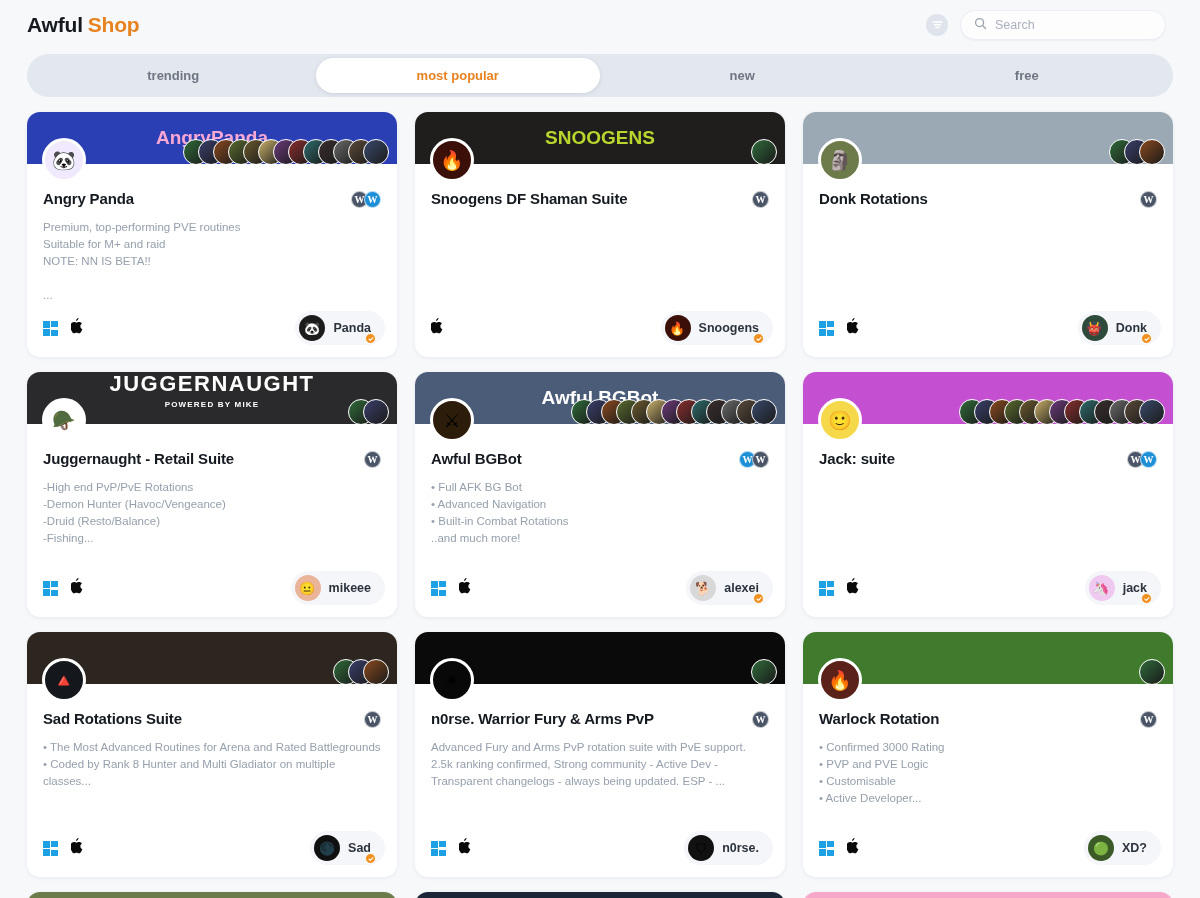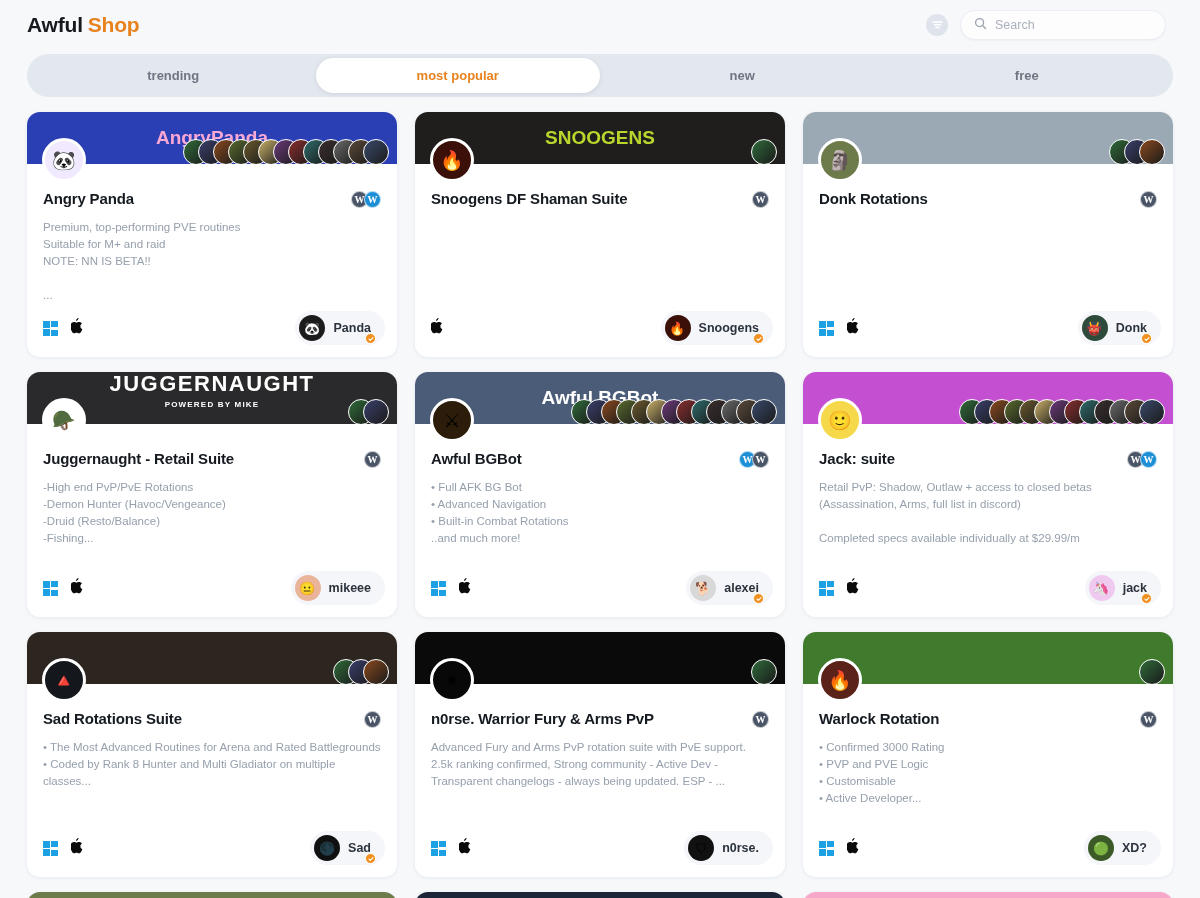--- a/index.html
+++ b/index.html
@@ -430,23 +430,20 @@
         <div class="spec" style="background: linear-gradient(135deg, rgb(58, 74, 107), rgb(26, 26, 26));"></div>
       </div>
       <div class="body">
         <div class="title-row">
           <div class="card-title">Jack: suite</div>
           <div class="game-badges">
             <div class="gb classic">W</div>
             <div class="gb retail">W</div>
           </div>
         </div>
-        <div class="desc">Retail PvP: Shadow, Outlaw + access to closed betas (Assassination, Arms, full list in discord)
-
-Completed specs available individually at $29.99/m</div>
       </div>
       <div class="footer">
         <div class="platforms">
           <span class="win">
             <i></i>
             <i></i>
             <i></i>
             <i></i>
           </span>
           <span><svg width="14" height="16" viewBox="0 0 14 16">

